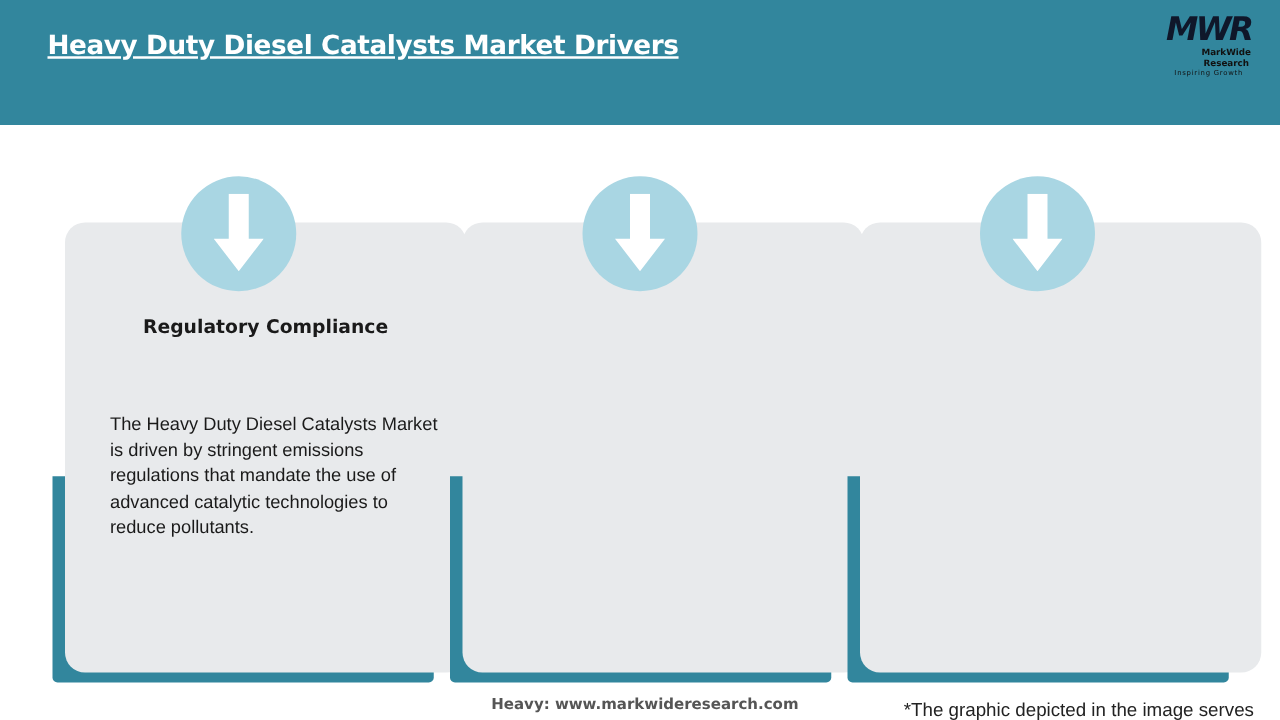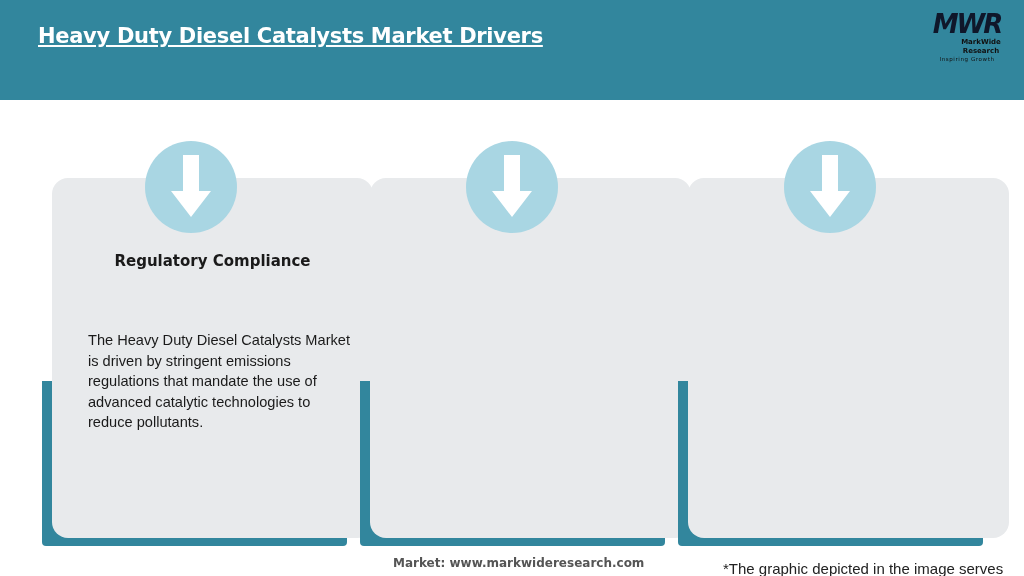--- a/index.html
+++ b/index.html
@@ -53,14 +53,14 @@
 
 <div class="teal-back" style="left:678px;"></div>
 <div class="card" style="left:688px;">
 </div>
 <div class="circle" style="left:784px;">
   <svg width="40" height="62" viewBox="0 0 40 62">
       <path d="M12 0 H28 V36 H40 L20 62 L0 36 H12 Z" fill="#ffffff"></path>
     </svg>
 </div>
 
-<div class="source">Market: www.markwideresearch.com</div>
+<div class="source">Heavy: www.markwideresearch.com</div>
 <div class="disclaimer">*The graphic depicted in the image serves solely for illustrative purposes</div>
 
 </body></html>

